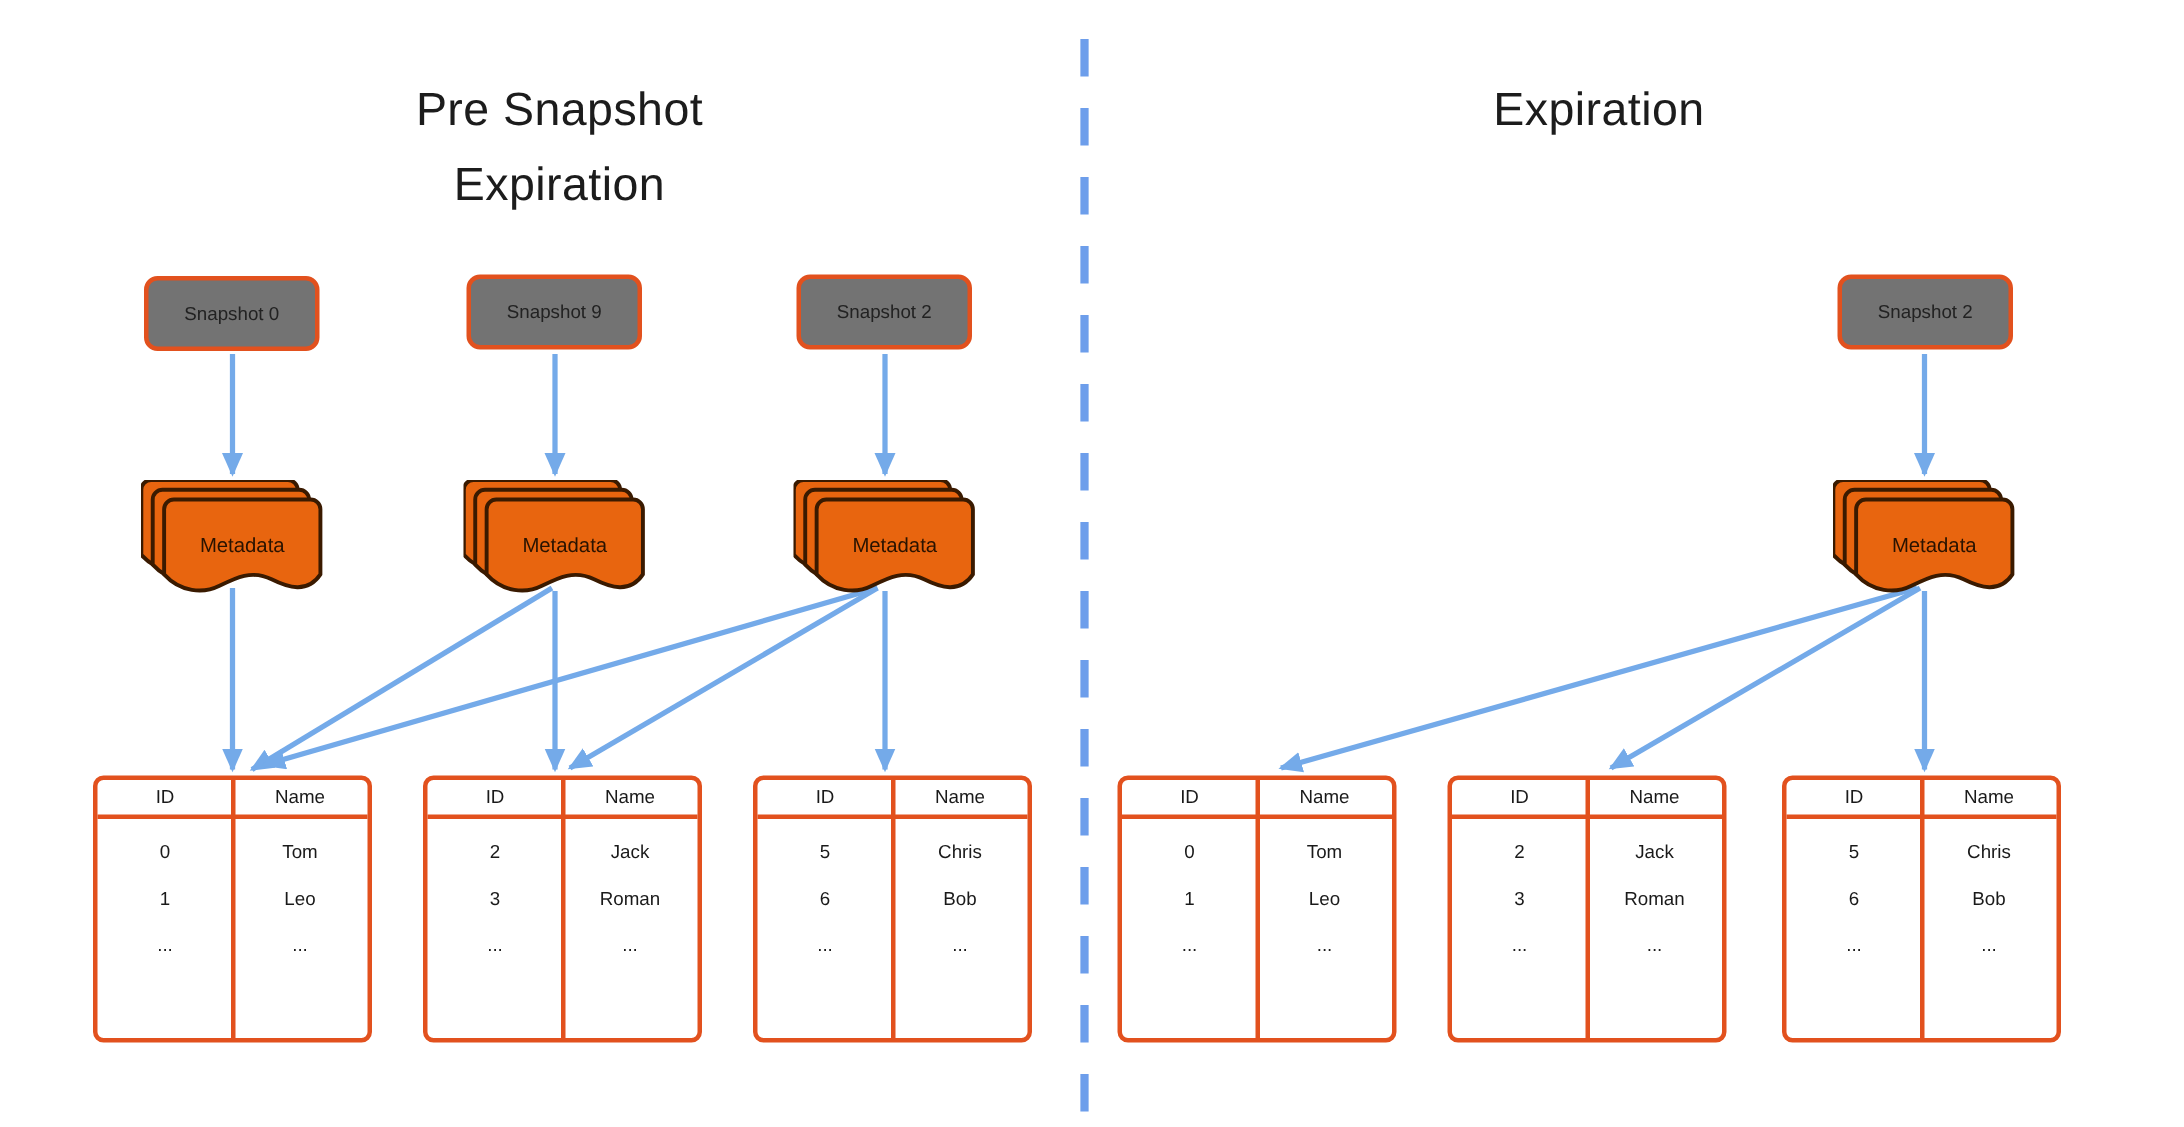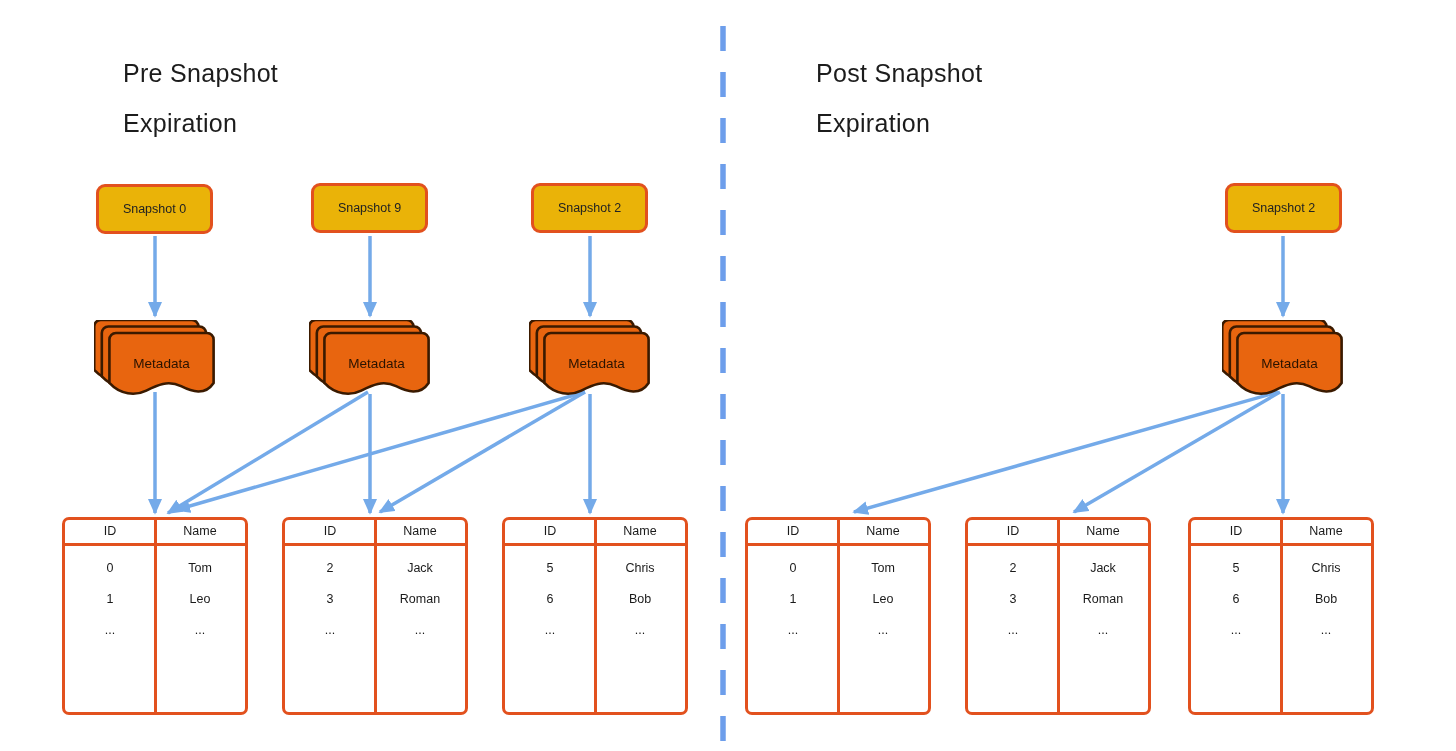--- a/index.html
+++ b/index.html
@@ -9,32 +9,32 @@
     --arrow:#74AAE9;
     --divider:#6D9EEB;
     --ink:#1C1C1C;
   }
   html,body{margin:0;padding:0;background:#ffffff;}
   #canvas{
     position:relative;width:1456px;height:751px;background:#ffffff;
     font-family:"Liberation Sans", sans-serif;color:var(--ink);overflow:hidden;
   }
   .title{
-    position:absolute;width:500px;
-    font-size:25px;line-height:50px;font-weight:400;color:var(--ink);
+    position:absolute;width:500px;text-align:center;
+    font-size:31px;line-height:50px;font-weight:400;color:var(--ink);
     letter-spacing:.3px;
   }
   .snapbox{
     position:absolute;width:117px;height:50px;box-sizing:border-box;
-    border:3px solid var(--orange);border-radius:9px;background:#eab308;
+    border:3px solid var(--orange);border-radius:9px;background:#737373;
     display:flex;align-items:center;justify-content:center;
     font-size:12.5px;color:#222;z-index:2;
   }
   .itable{
-    position:absolute;top:517px;width:186px;height:198px;box-sizing:border-box;
+    position:absolute;top:517px;width:186px;height:178px;box-sizing:border-box;
     border:3px solid var(--orange);border-radius:7px;background:#ffffff;z-index:2;
   }
   .itable .vline{
     position:absolute;top:0;bottom:0;left:50%;width:3px;margin-left:-1.5px;
     background:var(--orange);
   }
   .thead{
     display:grid;grid-template-columns:1fr 1fr;height:23px;line-height:23px;
     border-bottom:3px solid var(--orange);text-align:center;font-size:12.5px;color:#1a1a1a;
   }
@@ -54,21 +54,20 @@
 </head>
 <body>
 
 <div id="canvas">
 
   <div class="title" style="left:123px;top:48px;">
     <div>Pre Snapshot</div>
     <div>Expiration</div>
   </div>
   <div class="title" style="left:816px;top:48px;">
-    <div>Post Snapshot</div>
     <div>Expiration</div>
   </div>
 
   <div class="snapbox" style="left:96px;top:184px;">
     <span>Snapshot 0</span>
   </div>
   <div class="snapbox" style="left:311px;top:183px;">
     <span>Snapshot 9</span>
   </div>
   <div class="snapbox" style="left:531px;top:183px;">

